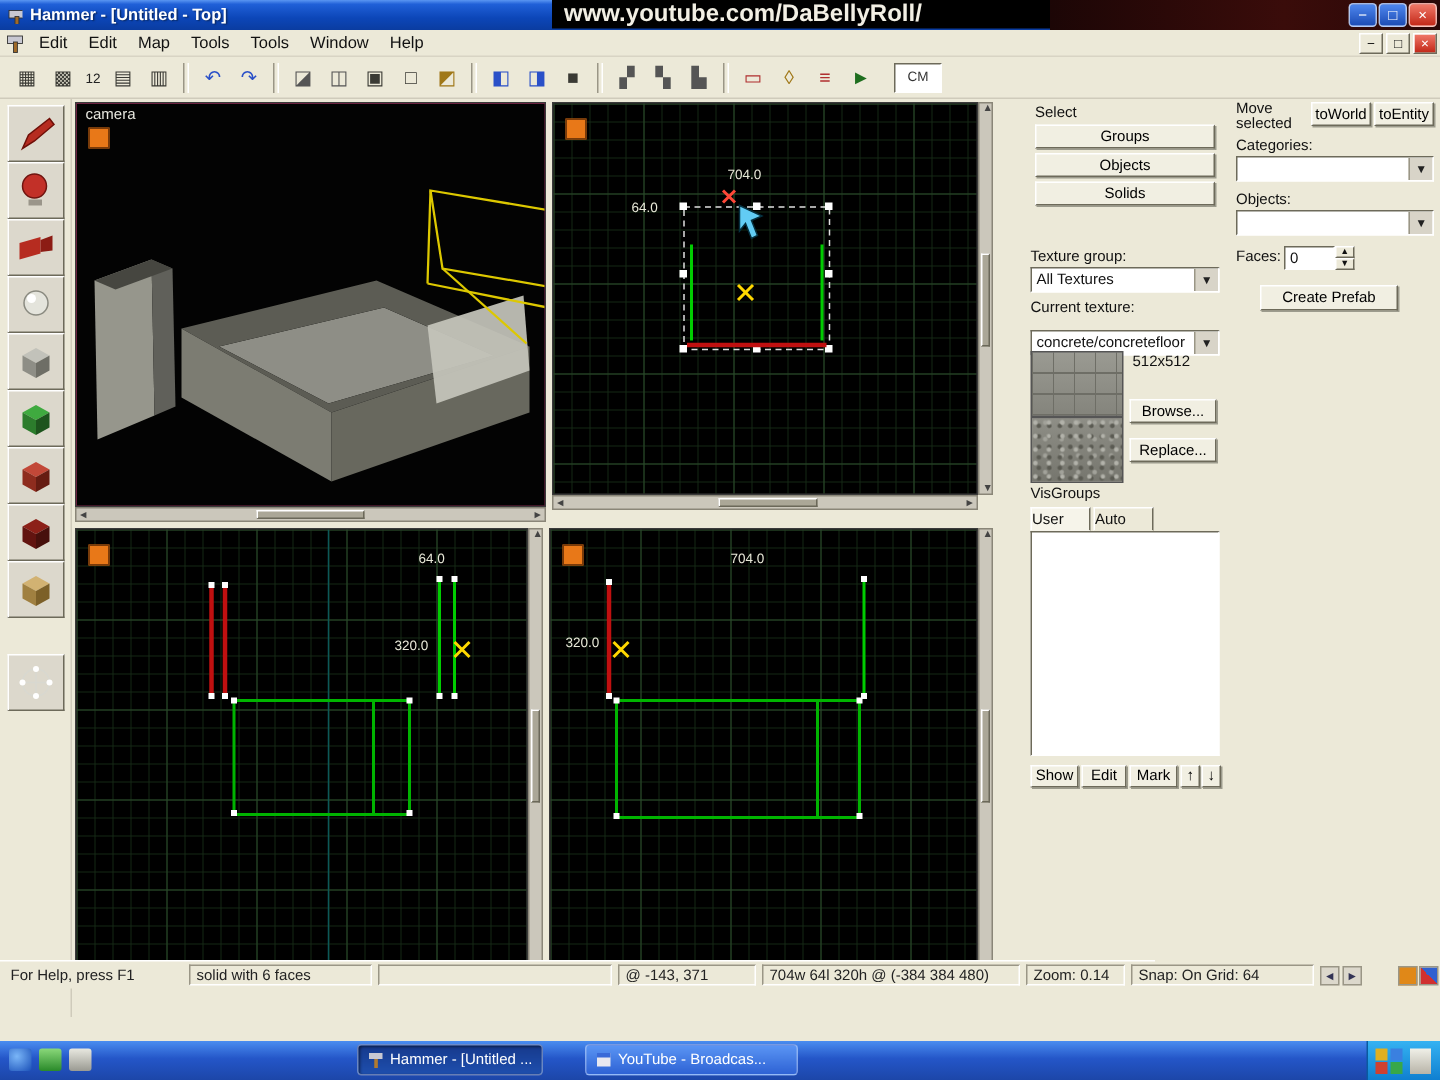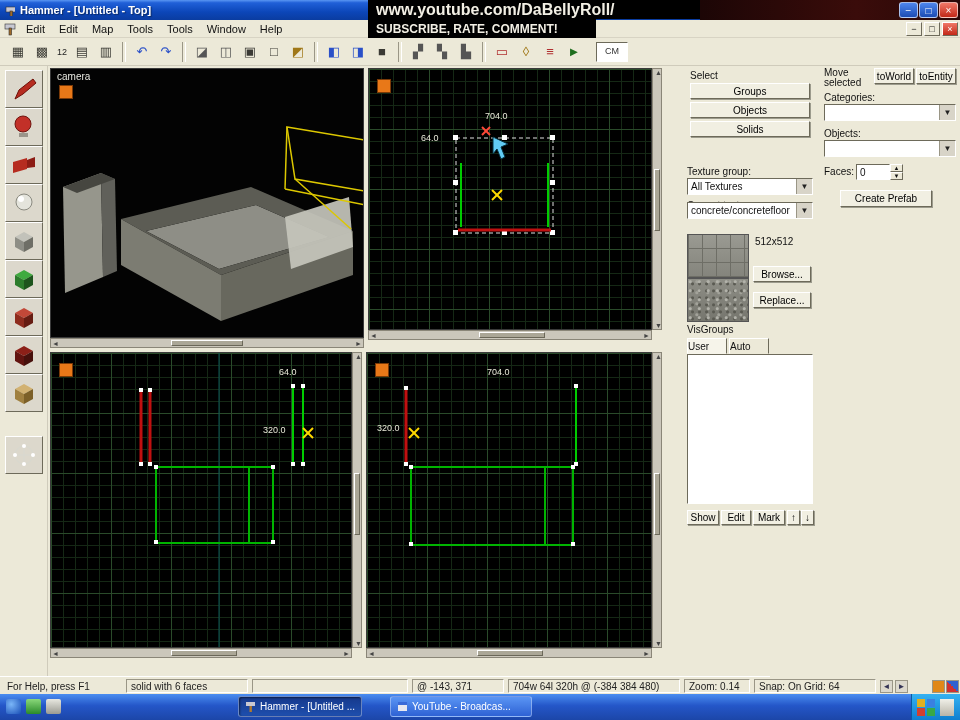--- a/index.html
+++ b/index.html
@@ -74,21 +74,21 @@
   .tex-speckle{position:absolute;border:1px solid #555;box-sizing:border-box;background:
     radial-gradient(circle at 25% 30%,#b2b2aa 0 1px,transparent 2px),
     radial-gradient(circle at 65% 70%,#5a5a52 0 1px,transparent 2px),
     radial-gradient(circle at 80% 25%,#a2a29a 0 1px,transparent 2px),
     linear-gradient(#8e8e86,#76766e);
     background-size:9px 9px,7px 7px,11px 11px,100% 100%}
   .spin{position:absolute;width:13px;height:16px;display:flex;flex-direction:column}
   .spin span{flex:1;background:#ece9d8;border:1px solid;border-color:#fff #6d6a5a #6d6a5a #fff;font-size:6px;
     line-height:6px;text-align:center;box-sizing:border-box}
   
-  .statusbar{left:0;top:676px;width:770px;height:18px;background:#ece9d8;border-top:1px solid #fff}
+  .statusbar{left:0;top:640px;width:770px;height:18px;background:#ece9d8;border-top:1px solid #fff}
   .seg{position:absolute;top:2px;height:14px;border:1px solid;border-color:#9a9686 #fff #fff #9a9686;
     font-size:10px;color:#222;padding:1px 4px;box-sizing:border-box;white-space:nowrap;overflow:hidden}
   .mini{position:absolute;top:3px;width:13px;height:13px;font-size:8px;line-height:12px;text-align:center;
     background:#dcd8cc;border:1px solid #9a9686;color:#335;box-sizing:border-box}
   
   .taskbar{left:0;top:694px;width:960px;height:26px;background:linear-gradient(#4a8df0,#2456c8 45%,#1c46a8)}
   .task{position:absolute;top:2px;height:21px;border-radius:3px;color:#fff;font-size:10px;display:flex;align-items:center;
     gap:4px;padding:0 6px;box-sizing:border-box;white-space:nowrap;overflow:hidden;border:1px solid rgba(255,255,255,.35)}
   .task.active{background:linear-gradient(#16398c,#1e4fae);box-shadow:inset 1px 1px 2px rgba(0,0,0,.5)}
   .task.normal{background:linear-gradient(#5a95f4,#2e62d4)}
@@ -111,21 +111,20 @@
       <rect x="6" y="6" width="2.6" height="7" fill="#a06a28" stroke="#333" stroke-width="0.6"></rect>
     </svg>
     <span style="margin-left:5px">Hammer - [Untitled - Top]</span>
   </div>
   <div class="a darkstrip"></div>
   <div class="wbtn blue" style="left:899px">−</div>
   <div class="wbtn blue" style="left:919px">□</div>
   <div class="wbtn red" style="left:939px">×</div>
 
   <div class="a olbox" style="left:368px;top:0;width:332px;height:19px;font-size:16px">www.youtube.com/DaBellyRoll/</div>
-  <div class="a olbox" style="left:368px;top:19px;width:228px;height:19px;font-size:12px">SUBSCRIBE, RATE, COMMENT!</div>
 
   <div class="a menurow">
     <svg width="14" height="14" style="margin:0 2px 0 3px">
       <rect x="2" y="2" width="10" height="5" fill="#c8c8d2" stroke="#333" stroke-width="0.6"></rect>
       <rect x="6" y="6" width="2.6" height="7" fill="#a06a28" stroke="#333" stroke-width="0.6"></rect>
     </svg>
     <span class="menu-item">Edit</span>
     <span class="menu-item">Edit</span>
     <span class="menu-item">Map</span>
     <span class="menu-item">Tools</span>
@@ -403,21 +402,21 @@
     <button class="btn" style="left:7px;top:17px;width:120px;height:16px">Groups</button>
     <button class="btn" style="left:7px;top:36px;width:120px;height:16px">Objects</button>
     <button class="btn" style="left:7px;top:55px;width:120px;height:16px">Solids</button>
 
     <span class="lbl" style="left:4px;top:100px">Texture group:</span>
     <div class="combo" style="left:4px;top:112px;width:126px;height:17px">
       <span>All Textures</span>
       <span class="carrow">▼</span>
     </div>
     <span class="lbl" style="left:4px;top:134px">Current texture:</span>
-    <div class="combo" style="left:4px;top:136px;width:126px;height:17px">
+    <div class="combo" style="left:4px;top:154px;width:126px;height:17px">
       <span>concrete/concretefloor</span>
       <span class="carrow">▼</span>
     </div>
 
     <div class="tex-tiles" style="left:4px;top:168px;width:62px;height:44px"></div>
     <div class="tex-speckle" style="left:4px;top:212px;width:62px;height:44px"></div>
     <span class="lbl" style="left:72px;top:170px">512x512</span>
     <button class="btn" style="left:70px;top:200px;width:58px;height:16px">Browse...</button>
     <button class="btn" style="left:70px;top:226px;width:58px;height:16px">Replace...</button>
 

